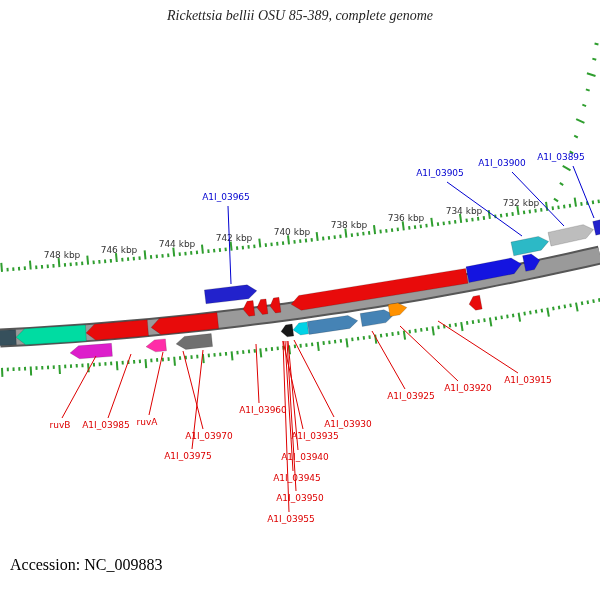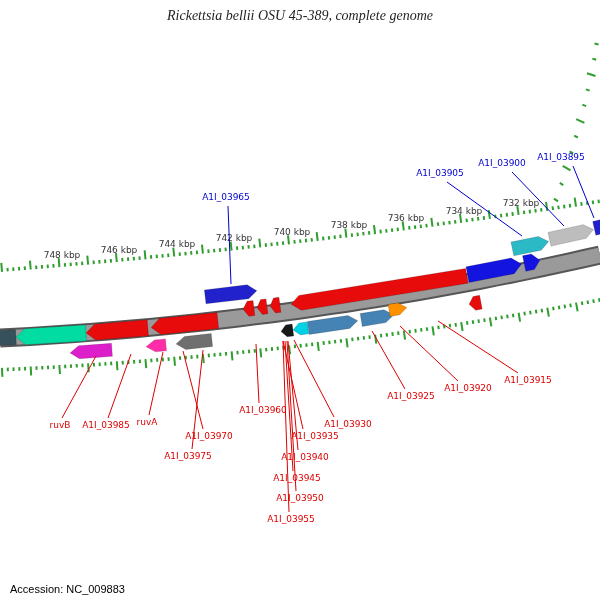--- a/index.html
+++ b/index.html
@@ -5,31 +5,31 @@
   html,body{margin:0;padding:0;}
   body{
     width:600px;height:600px;position:relative;overflow:hidden;
     background:#ffffff;font-family:"DejaVu Sans",sans-serif;
   }
   .title{
     position:absolute;top:8px;left:0;width:600px;text-align:center;
     font-family:"Liberation Serif",serif;font-style:italic;font-size:14px;color:#1f1f1f;
   }
   .status{
-    position:absolute;bottom:5px;left:10px;right:8px;
+    position:absolute;bottom:26px;left:10px;right:8px;
     display:flex;justify-content:space-between;
-    font-family:Liberation Sans, sans-serif;font-size:11px;color:#000;
+    font-family:Liberation Serif, serif;font-size:16px;color:#000;
   }
   #map{position:absolute;top:0;left:0;}
   svg text{font-family:"DejaVu Sans",sans-serif;}
 </style>
 </head>
 <body>
 
-<div class="title">Rickettsia bellii OSU 45-389, complete genome</div>
+<div class="title">Rickettsia bellii OSU 85-389, complete genome</div>
 
 <svg id="map" width="600" height="600" viewBox="0 0 600 600">
     <rect x="1" y="262.8431556" width="2" height="9" fill="#2f9e2f" transform="rotate(-4.5 2.0 271.8)"></rect>
     <rect x="6.74" y="267.79029764563995" width="2" height="3.6" fill="#2f9e2f" transform="rotate(-4.5 7.7 271.4)"></rect>
     <rect x="12.48" y="267.33341349456" width="2" height="3.6" fill="#2f9e2f" transform="rotate(-4.6 13.5 270.9)"></rect>
     <rect x="18.22" y="266.87250314676" width="2" height="3.6" fill="#2f9e2f" transform="rotate(-4.6 19.2 270.5)"></rect>
     <rect x="23.96" y="266.40756660223997" width="2" height="3.6" fill="#2f9e2f" transform="rotate(-4.7 25.0 270.0)"></rect>
     <rect x="29.700000000000003" y="260.53860386099996" width="2" height="9" fill="#2f9e2f" transform="rotate(-4.7 30.7 269.5)"></rect>
     <rect x="35.440000000000005" y="265.46561492304" width="2" height="3.6" fill="#2f9e2f" transform="rotate(-4.7 36.4 269.1)"></rect>
     <rect x="41.18000000000001" y="264.98859978836" width="2" height="3.6" fill="#2f9e2f" transform="rotate(-4.8 42.2 268.6)"></rect>

